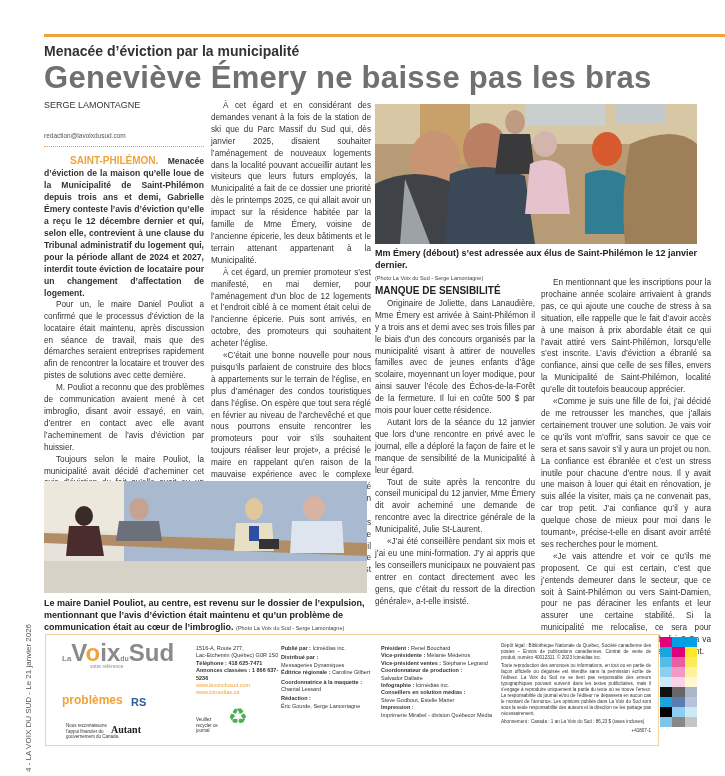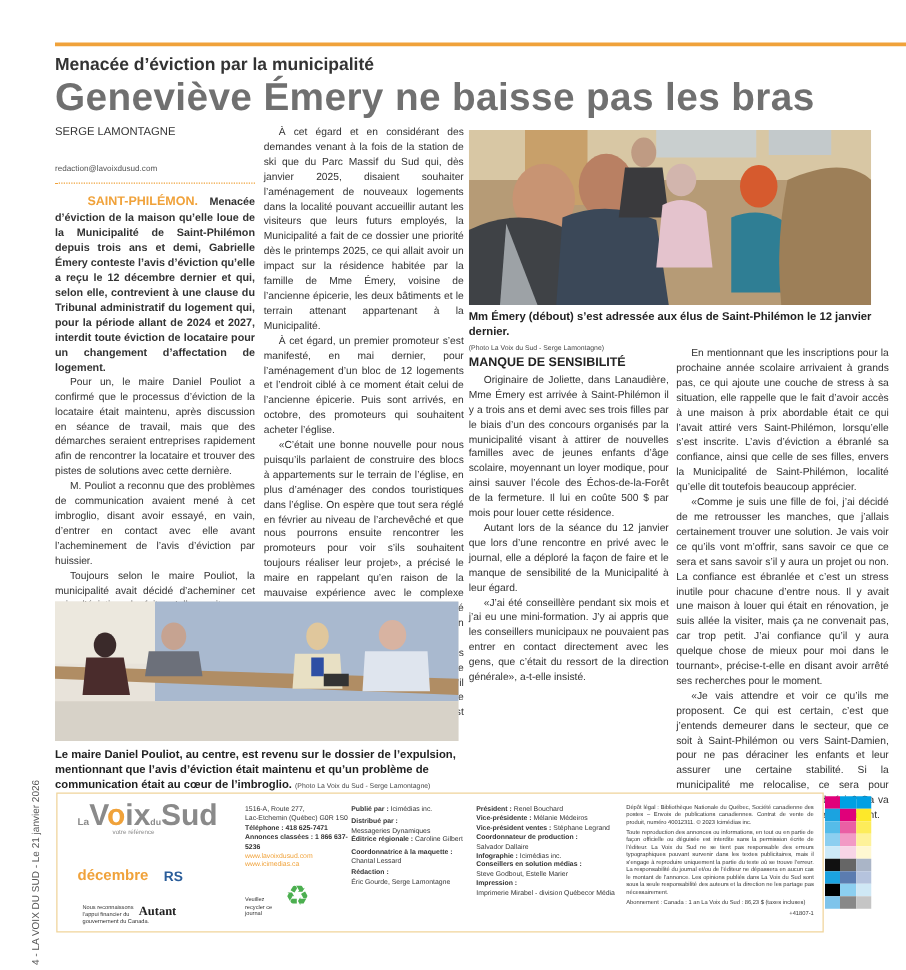--- a/index.html
+++ b/index.html
@@ -76,20 +76,21 @@
 </div>
 <div class="caption" style="left:375px;top:247px;width:345px;">
   <span>Mm Émery (débout) s’est adressée aux élus de Saint-Philémon le 12 janvier dernier.</span><br>
   <span class="credit">(Photo La Voix du Sud - Serge Lamontagne)</span>
 </div>
 
 <div class="col" style="left:375px;top:277px;width:160px;">
   <div class="subhead">MANQUE DE SENSIBILITÉ</div>
   <p>Originaire de Joliette, dans Lanaudière, Mme Émery est arrivée à Saint-Philémon il y a trois ans et demi avec ses trois filles par le biais d’un des concours organisés par la municipalité visant à attirer de nouvelles familles avec de jeunes enfants d’âge scolaire, moyennant un loyer modique, pour ainsi sauver l’école des Échos-de-la-Forêt de la fermeture. Il lui en coûte 500 $ par mois pour louer cette résidence.</p>
   <p>Autant lors de la séance du 12 janvier que lors d’une rencontre en privé avec le journal, elle a déploré la façon de faire et le manque de sensibilité de la Municipalité à leur égard.</p>
+  <p>Tout de suite après la rencontre du conseil municipal du 12 janvier, Mme Émery dit avoir acheminé une demande de rencontre avec la directrice générale de la Municipalité, Julie St-Laurent.</p>
   <p>«J’ai été conseillère pendant six mois et j’ai eu une mini-formation. J’y ai appris que les conseillers municipaux ne pouvaient pas entrer en contact directement avec les gens, que c’était du ressort de la direction générale», a-t-elle insisté.</p>
 </div>
 
 <div class="col" style="left:541px;top:277px;width:170px;">
   <p>En mentionnant que les inscriptions pour la prochaine année scolaire arrivaient à grands pas, ce qui ajoute une couche de stress à sa situation, elle rappelle que le fait d’avoir accès à une maison à prix abordable était ce qui l’avait attiré vers Saint-Philémon, lorsqu’elle s’est inscrite. L’avis d’éviction a ébranlé sa confiance, ainsi que celle de ses filles, envers la Municipalité de Saint-Philémon, localité qu’elle dit toutefois beaucoup apprécier.</p>
   <p>«Comme je suis une fille de foi, j’ai décidé de me retrousser les manches, que j’allais certainement trouver une solution. Je vais voir ce qu’ils vont m’offrir, sans savoir ce que ce sera et sans savoir s’il y aura un projet ou non. La confiance est ébranlée et c’est un stress inutile pour chacune d’entre nous. Il y avait une maison à louer qui était en rénovation, je suis allée la visiter, mais ça ne convenait pas, car trop petit. J’ai confiance qu’il y aura quelque chose de mieux pour moi dans le tournant», précise-t-elle en disant avoir arrêté ses recherches pour le moment.</p>
   <p>«Je vais attendre et voir ce qu’ils me proposent. Ce qui est certain, c’est que j’entends demeurer dans le secteur, que ce soit à Saint-Philémon ou vers Saint-Damien, pour ne pas déraciner les enfants et leur assurer une certaine stabilité. Si la municipalité me relocalise, ce sera pour combien de temps et combien de fois? Ça va prendre des garanties», dit-elle en terminant.</p>
 </div>
 
 <div class="photo" style="left:44px;top:481px;width:323px;height:112px;">
@@ -116,21 +117,21 @@
   <span class="credit">(Photo La Voix du Sud - Serge Lamontagne)</span>
 </div>
 
 <div class="vert">4 - LA VOIX DU SUD - Le 21 janvier 2026</div>
 
 <div class="footer">
   <div class="logo">
     <span class="la">La</span><span class="v"><span>V<span class="o">o</span>ix</span></span><span class="du">du</span><span class="v">Sud</span>
     <div style="font-size:5px;font-weight:normal;margin-left:28px;">votre référence</div>
   </div>
-  <div style="position:absolute;left:16px;top:62px;font-size:12px;color:#f0a23a;font-weight:bold;">décembre</div>
+  <div style="position:absolute;left:16px;top:62px;font-size:12px;color:#f0a23a;font-weight:bold;">problèmes</div>
   <div style="position:absolute;left:85px;top:64px;font-size:11px;font-weight:bold;color:#2a5d9a;text-align:center;">RS</div>
   <div style="position:absolute;left:20px;top:88px;width:55px;font-size:4.5px;line-height:5.5px;">Nous reconnaissons l’appui financier du gouvernement du Canada.</div>
   <div style="position:absolute;left:65px;top:91px;font-family:'Liberation Serif',serif;font-size:10px;font-weight:bold;color:#222;">Autant</div>
 
   <div class="fsec" style="left:150px;top:10px;width:90px;">
     <div>1516-A, Route 277,</div>
     <div>Lac-Etchemin (Québec) G0R 1S0</div>
     <div style="font-weight:bold;">Téléphone : 418 625-7471</div>
     <div style="font-weight:bold;">Annonces classées : 1 866 637-5236</div>
     <div style="color:#f0a23a;">www.lavoixdusud.com</div>

